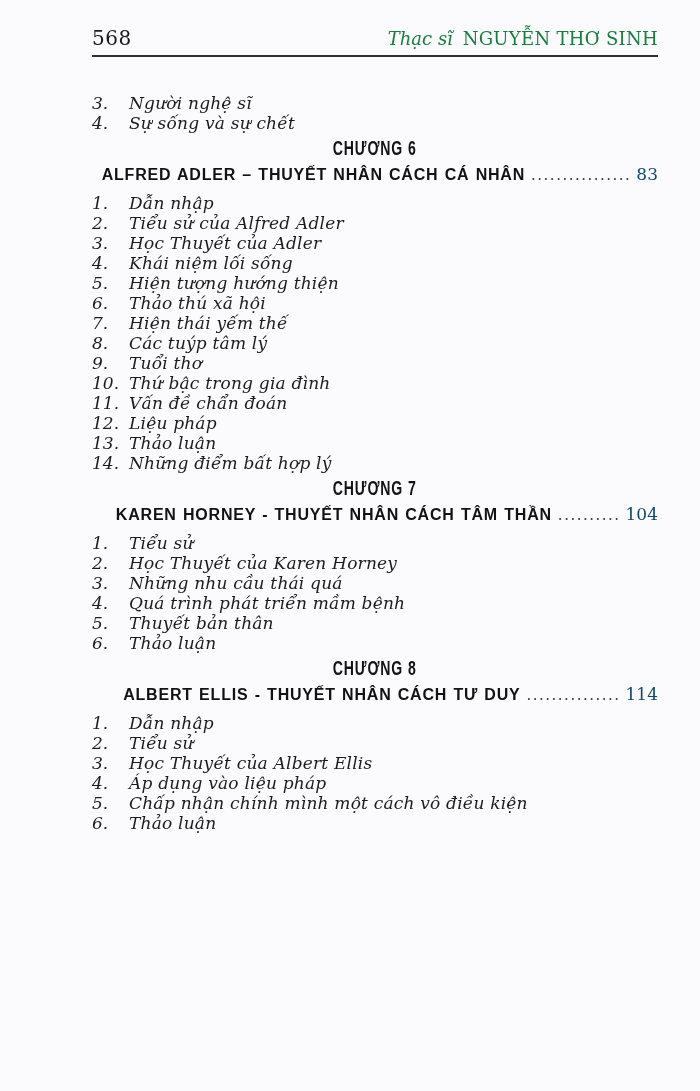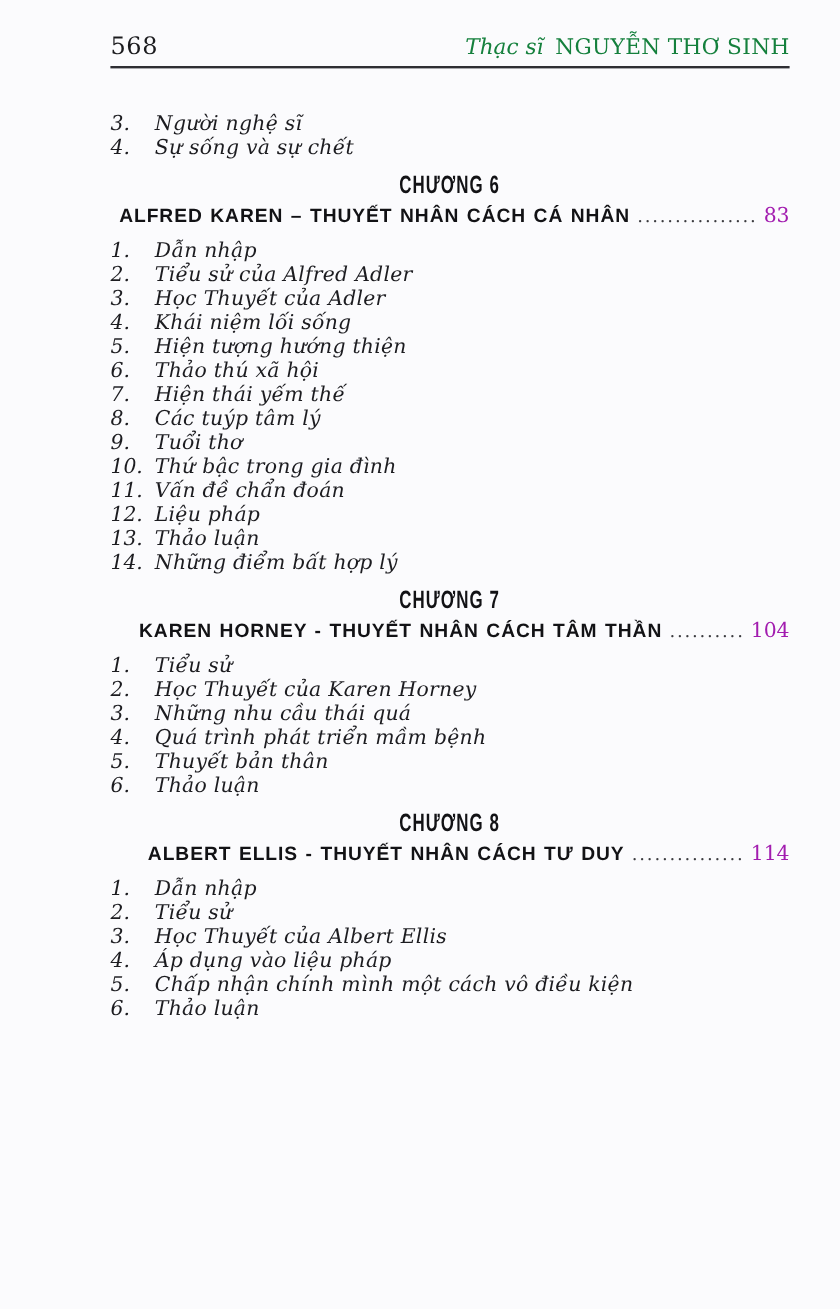--- a/index.html
+++ b/index.html
@@ -40,21 +40,21 @@
   .row {
     display: flex;
     line-height: 25.5px;
     font: italic 17px "DejaVu Serif", serif;
     color: #1c1c20;
   }
   .row .num { width: 37px; flex: 0 0 37px; }
   .row .txt { letter-spacing: 0.2px; }
   .continued { margin-top: 36px; }
   
-  .chapter { margin-top: 12px; }
+  .chapter { }
   .chapter .label-line { text-align: center; line-height: 23px; margin-top: 6px; }
   .chap-label {
     display: inline-block;
     font: 700 16px "Liberation Sans", sans-serif;
     letter-spacing: 1px;
     color: #121215;
     transform: scale(0.88, 1.3);
     transform-origin: center bottom;
   }
   .chap-title-row {
@@ -70,21 +70,21 @@
     letter-spacing: 0.8px;
     word-spacing: 1px;
     color: #121215;
   }
   .leader {
     font: 15px "DejaVu Serif", serif;
     letter-spacing: 1.5px;
     color: #3a3a3e;
     margin: 0 5px 0 6px;
   }
-  .chap-page { font: 17px "DejaVu Serif", serif; color: #a21caf; }
+  .chap-page { font: 17px "DejaVu Serif", serif; color: #0c4a6e; }
   .chapter .rows { margin-top: 9px; }
 </style>
 </head>
 <body>
 
 <div class="page">
 
   <div class="header">
     <span class="folio">568</span>
     <span class="running-title">
@@ -104,21 +104,21 @@
     <span class="num">4.</span>
     <span class="txt">Sự sống và sự chết</span>
   </div>
 </div>
     <div id="chapters-root">
   <div class="chapter">
     <div class="label-line">
       <span class="chap-label">CHƯƠNG 6</span>
     </div>
     <div class="chap-title-row">
-      <span class="chap-title">ALFRED KAREN – THUYẾT NHÂN CÁCH CÁ NHÂN</span>
+      <span class="chap-title">ALFRED ADLER – THUYẾT NHÂN CÁCH CÁ NHÂN</span>
       <span class="leader">................</span>
       <span class="chap-page">83</span>
     </div>
     <div class="rows">
   <div class="row">
     <span class="num">1.</span>
     <span class="txt">Dẫn nhập</span>
   </div>
 
   <div class="row">

